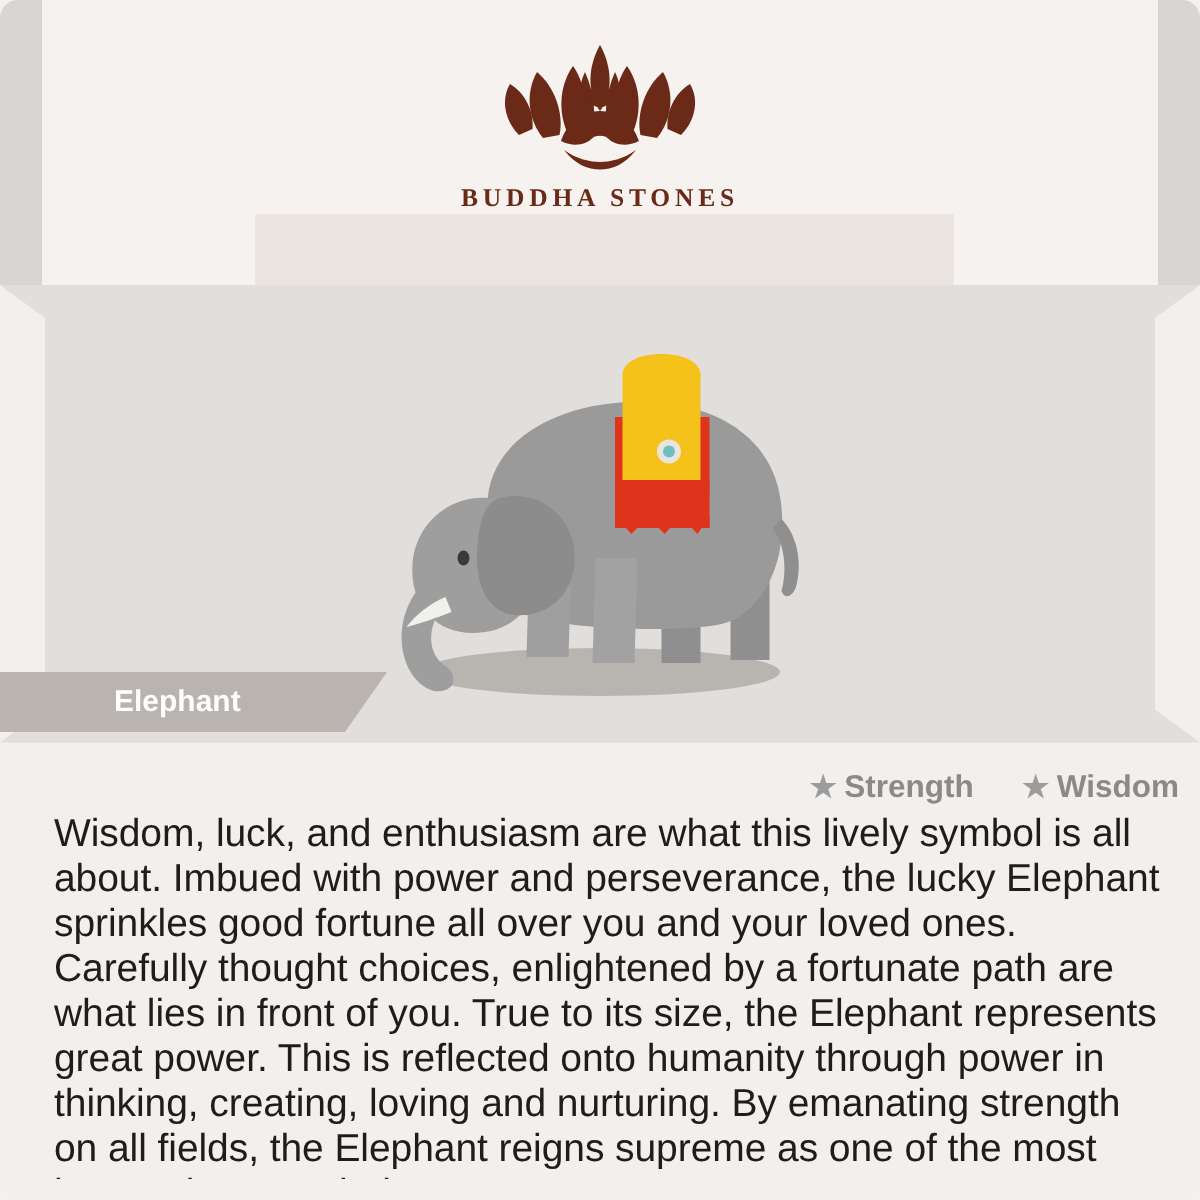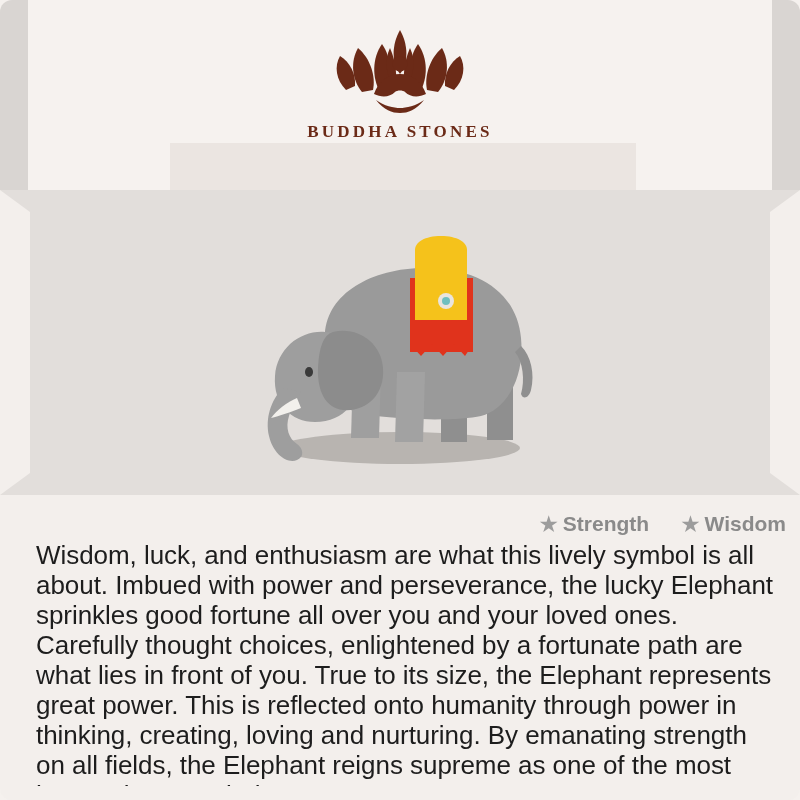--- a/index.html
+++ b/index.html
@@ -246,20 +246,23 @@
         <path d="M205 100 L268 100 L268 110 L205 110 Z" fill="#e0331c"></path>
 
         <circle cx="241" cy="81" r="8" fill="#e9e4de"></circle>
         <circle cx="241" cy="81" r="4" fill="#6fbfc0"></circle>
       </svg>
     </span>
   </div>
   <div class="illus-left-notch"></div>
   <div class="illus-right-notch"></div>
 
+  <div class="label-tab">
+    <div class="label-text">Elephant</div>
+  </div>
 
   <div class="attributes">
     <span class="attr">
       <span class="star">★</span><span>Strength</span>
     </span>
     <span class="attr">
       <span class="star">★</span><span>Wisdom</span>
     </span>
   </div>
 

